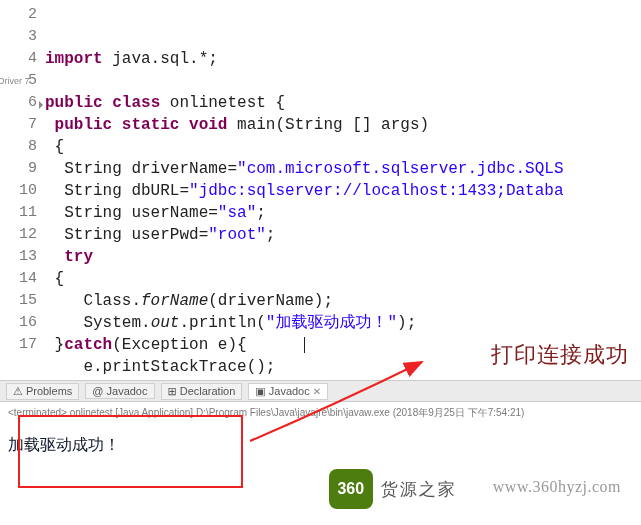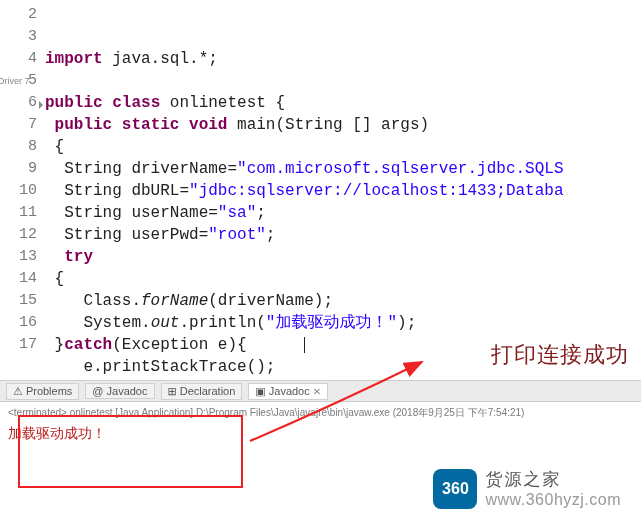--- a/index.html
+++ b/index.html
@@ -89,23 +89,24 @@
       padding: 2px 8px 6px 8px;
       font-family: Tahoma, Arial, sans-serif;
     }
     .console-header {
       font-size: 10px;
       color: #7a7a7a;
       padding: 2px 0 3px 0;
     }
     .console-output {
       font-family: "Microsoft YaHei", Consolas, monospace;
-      font-size: 14px;
-      color: #b91c1c;
+      font-size: 16px;
+      color: #0f172a;
       line-height: 20px;
+      margin-top: 12px;
     }
     .red-box {
       position: absolute;
       left: 18px;
       top: 415px;
       width: 225px;
       height: 73px;
       border: 2px solid #e22;
       pointer-events: none;
     }
@@ -129,36 +130,37 @@
     .arrow svg { width: 100%; height: 100%; }
     .logo {
       position: absolute;
       right: 20px;
       bottom: 16px;
       display: flex;
       align-items: center;
       gap: 8px;
     }
     .logo-badge {
-      background: #0369a1;
+      background: #4d7c0f;
       color: #fff;
       width: 44px;
       height: 40px;
       border-radius: 8px;
       display: flex;
       align-items: center;
       justify-content: center;
       font-family: Arial, sans-serif;
       font-size: 16px;
       font-weight: bold;
     }
     .logo-text {
       display: flex;
-      flex-direction: column;
-      font-family: Liberation Sans, sans-serif;
+      flex-direction: row;
+      font-family: Liberation Serif, serif;
+      gap: 36px;
     }
     .logo-cn { font-size: 17px; color: #555; letter-spacing: 2px; font-weight: 500; }
     .logo-url { font-size: 16px; color: #999; letter-spacing: 0.5px; }
     .left-label {
       position: absolute;
       left: -2px;
       top: 76px;
       font-size: 9px;
       color: #888;
       font-family: Tahoma, sans-serif;

